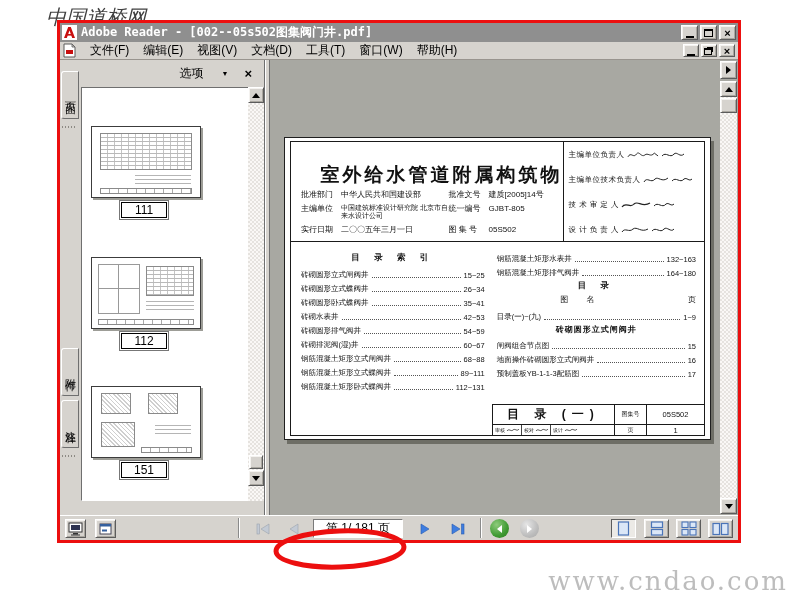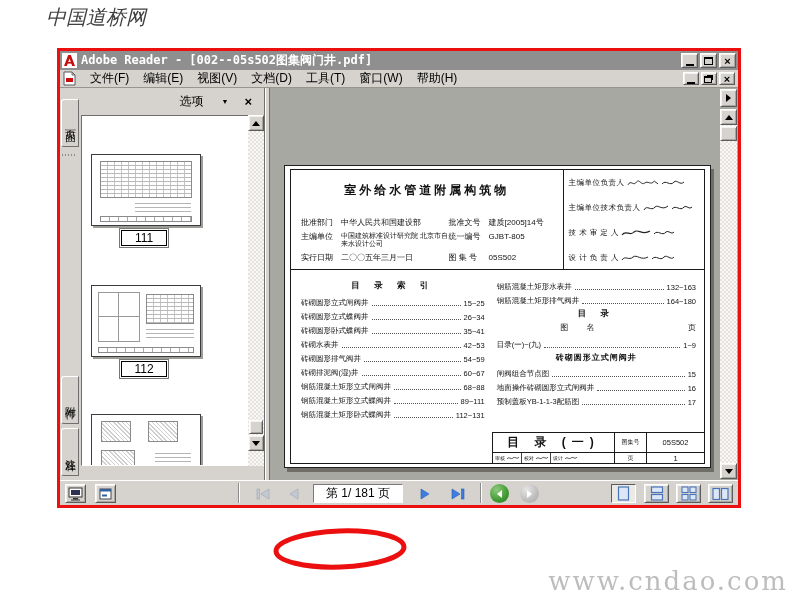--- a/index.html
+++ b/index.html
@@ -10,21 +10,21 @@
   *{box-sizing:border-box; margin:0; padding:0;}
   html,body{width:800px;height:600px;overflow:hidden;background:#fff;
     font-family:"Liberation Sans",sans-serif;}
   body{position:relative;}
 
   
   .wm-tl{position:absolute;left:6px;top:4px;font:italic 20px "DejaVu Serif",serif;color:#404040;margin-left:40px;}
   .wm-br{position:absolute;right:12px;bottom:4px;font:26px "DejaVu Serif",serif;color:#bdbdbd;letter-spacing:2px;}
 
   
-  .window{position:absolute;left:57px;top:48px;width:684px;height:460px;
+  .window{position:absolute;left:57px;top:20px;width:684px;height:523px;
     border:3px solid var(--annotation-red);background:var(--chrome);}
   .titlebar{height:19px;background:var(--titlebar);display:flex;align-items:center;padding:0 2px;}
   .app-icon{width:15px;height:15px;flex:0 0 15px;}
   .title-text{color:#fff;font:bold 12px "DejaVu Sans Mono",monospace;margin-left:4px;flex:1;
     white-space:nowrap;overflow:hidden;}
   .b3d{background:var(--chrome);border:1px solid;border-color:#fff #5c5c5c #5c5c5c #fff;
     box-shadow:inset 1px 1px 0 #f4f2ef, inset -1px -1px 0 #a9a69f;
     display:flex;align-items:center;justify-content:center;cursor:default;}
   .b3d.pressed{border-color:#5c5c5c #fff #fff #5c5c5c;box-shadow:none;background:#eceae6;}
   .tb-btn{width:17px;height:15px;margin-left:2px;font:bold 10px "Liberation Sans",sans-serif;}
@@ -98,21 +98,21 @@
   .howto-btn{position:absolute;right:1px;top:1px;width:17px;height:18px;}
   .dscroll{position:absolute;right:1px;top:21px;width:17px;bottom:1px;}
   .dthumb{position:absolute;left:0;top:17px;width:17px;height:15px;}
 
   
   .pdf-page{position:absolute;left:14px;top:77px;width:427px;height:303px;background:#fff;
     border:1px solid #1f1f1f;box-shadow:3px 4px 0 #6e6e66;font-family:"Liberation Sans",sans-serif;color:#111;}
   .frame{position:absolute;inset:3px 5px;border:1px solid #1a1a1a;}
   .tblock{position:absolute;left:0;right:0;top:0;height:100px;border-bottom:1px solid #1a1a1a;display:flex;}
   .tb-left{width:66%;border-right:1px solid #1a1a1a;position:relative;}
-  .doc-title{text-align:center;font-weight:bold;font-size:12px;letter-spacing:3px;margin-top:12px;}
+  .doc-title{text-align:right;font-weight:bold;font-size:19px;letter-spacing:3px;margin-top:20px;}
   .meta{position:absolute;left:10px;right:4px;top:48px;font-size:8px;line-height:9px;}
   .meta-row{display:flex;margin-bottom:5px;align-items:flex-start;}
   .m-label{width:40px;flex:0 0 40px;}
   .m-value{flex:1;}
   .m-label2{width:40px;flex:0 0 40px;}
   .m-value2{width:70px;flex:0 0 70px;}
   .two-line{font-size:7px;line-height:8px;}
   .tb-right{flex:1;padding:8px 3px 6px 5px;font-size:7.5px;display:flex;flex-direction:column;justify-content:space-between;}
   .sig-row{display:flex;align-items:center;gap:2px;white-space:nowrap;}
   .sig-label{letter-spacing:0.5px;}

